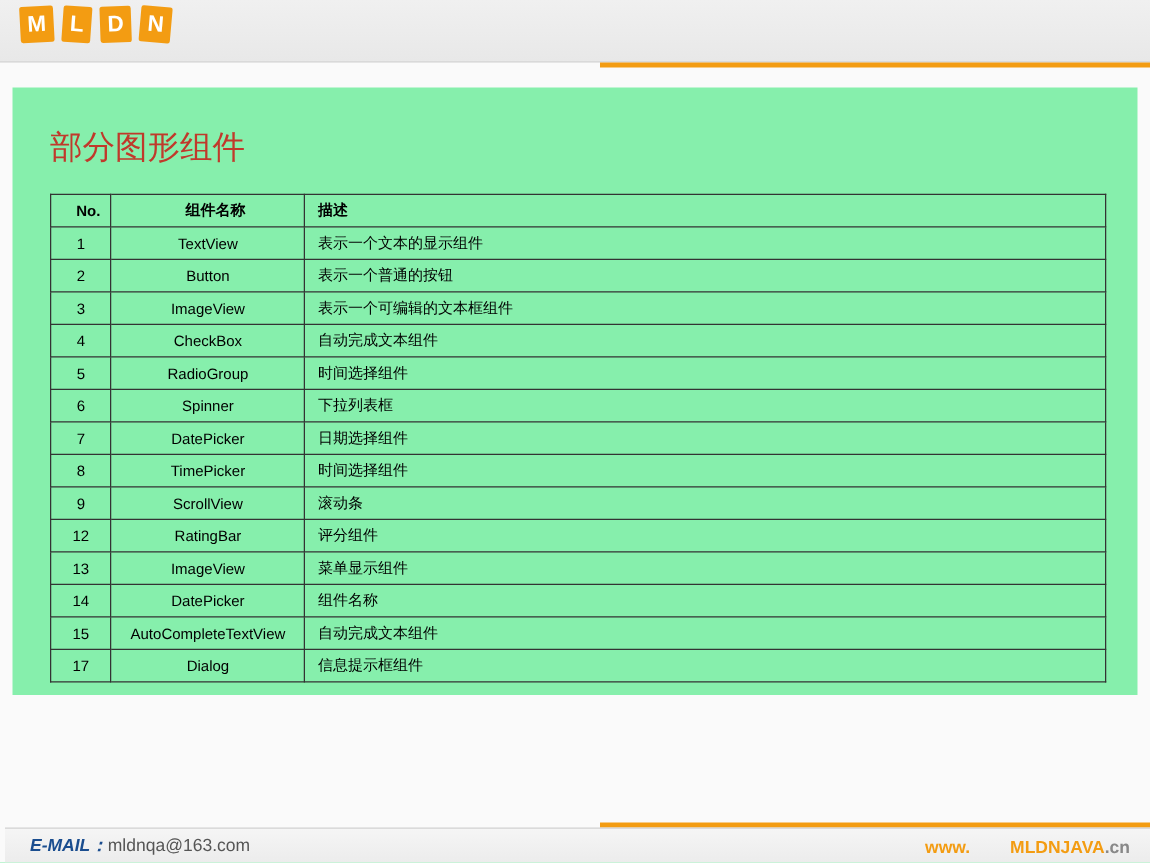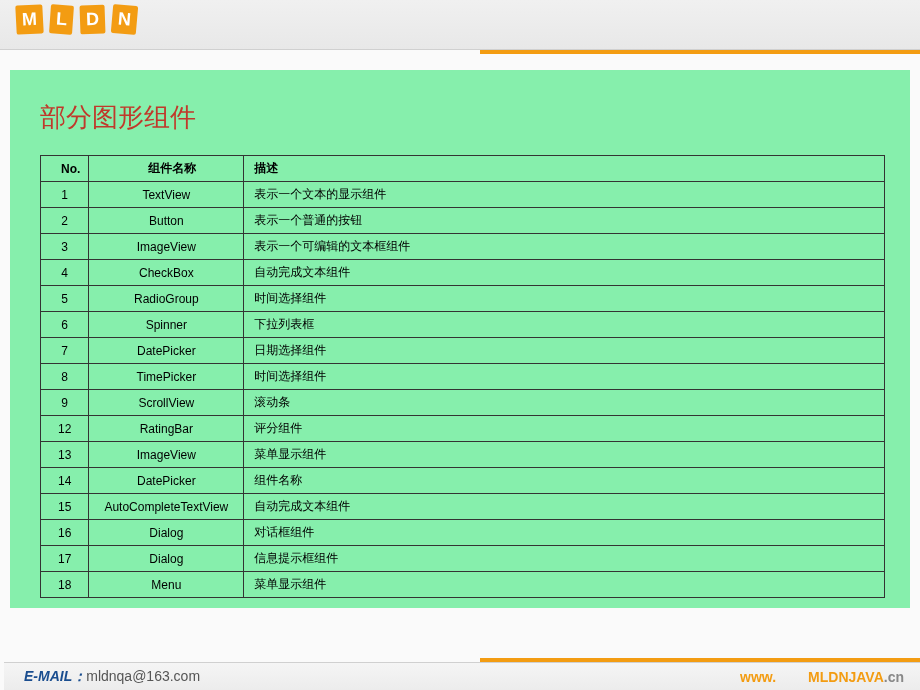--- a/index.html
+++ b/index.html
@@ -187,33 +187,23 @@
           <td class="col-no">14</td>
           <td class="col-name">DatePicker</td>
           <td class="col-desc">组件名称</td>
         </tr>
         <tr>
           <td class="col-no">15</td>
           <td class="col-name">AutoCompleteTextView</td>
           <td class="col-desc">自动完成文本组件</td>
         </tr>
         <tr>
-          <td class="col-no">16</td>
-          <td class="col-name">Dialog</td>
-          <td class="col-desc">对话框组件</td>
-        </tr>
-        <tr>
           <td class="col-no">17</td>
           <td class="col-name">Dialog</td>
           <td class="col-desc">信息提示框组件</td>
-        </tr>
-        <tr>
-          <td class="col-no">18</td>
-          <td class="col-name">Menu</td>
-          <td class="col-desc">菜单显示组件</td>
         </tr>
       </tbody>
   </table>
 </div>
 
 <div class="footer-accent"></div>
 <div class="footer">
   <div class="footer-left">
     <span class="label">E-MAIL：</span><span class="email">mldnqa@163.com</span>
   </div>

